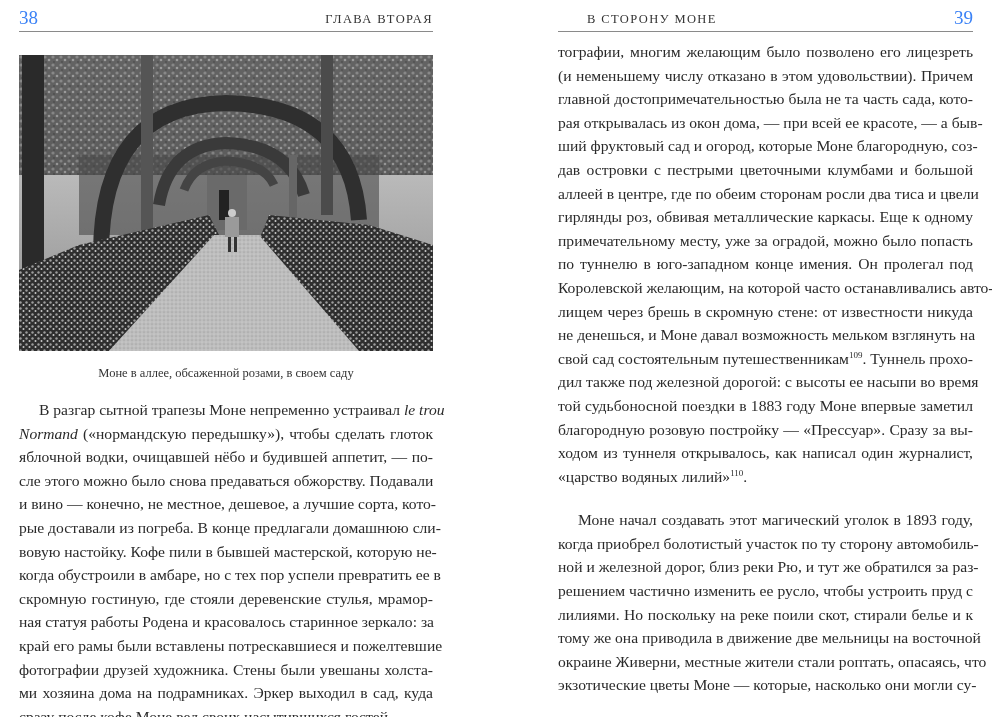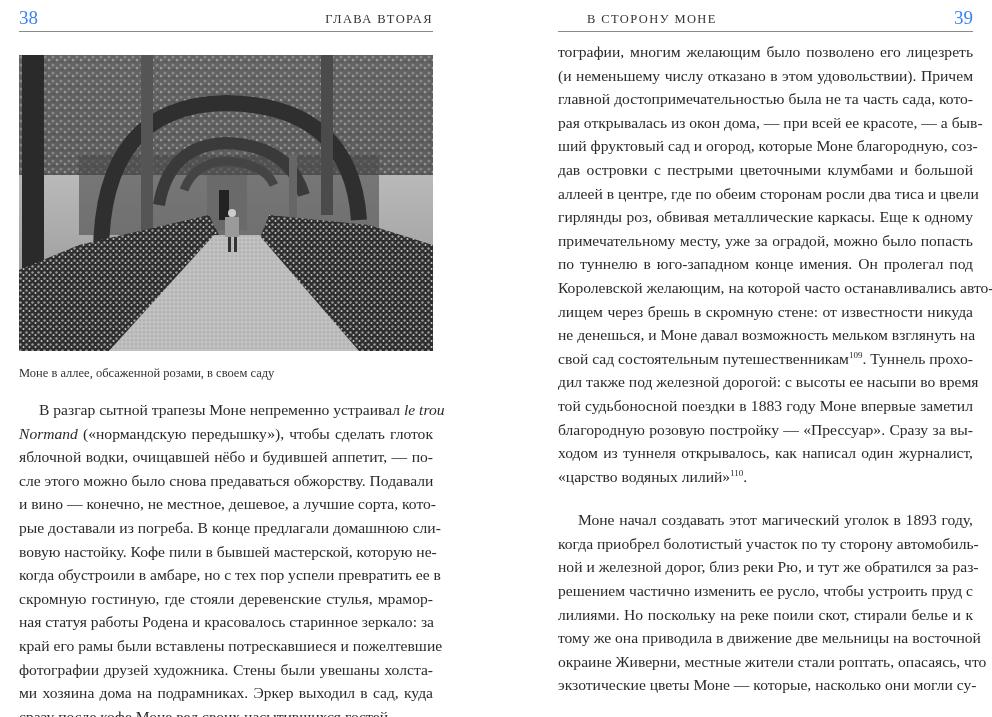--- a/index.html
+++ b/index.html
@@ -28,21 +28,21 @@
   .head-rule { position: absolute; top: 31px; height: 1px; background: #8a8a8a; }
   .page-left .head-rule { left: 19px; width: 414px; }
   .page-right .head-rule { left: 62px; width: 415px; }
 
   .photo {
     position: absolute; left: 19px; top: 55px; width: 414px; height: 296px;
     overflow: hidden; background: #777;
   }
   .photo svg { display: block; width: 100%; height: 100%; }
   .caption {
-    position: absolute; left: 19px; top: 365px; width: 414px; text-align: left;
+    position: absolute; left: 19px; top: 365px; width: 414px; text-align: center;
     font-size: 12.5px; line-height: 16px; color: #333;
   }
 
   .text-block { position: absolute; font-size: 15.6px; }
   .page-left .text-block { left: 19px; width: 414px; }
   .page-right .text-block { left: 62px; width: 415px; }
   .line {
     height: 23.6px; line-height: 23.6px; white-space: nowrap;
     text-align: justify; text-align-last: justify; overflow: visible;
   }

